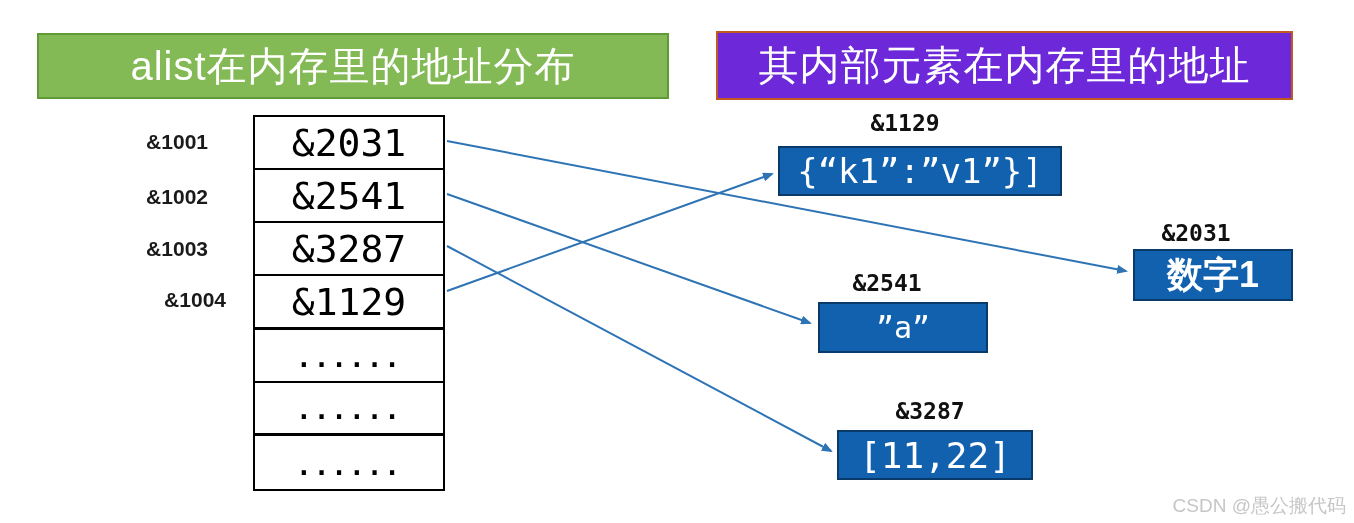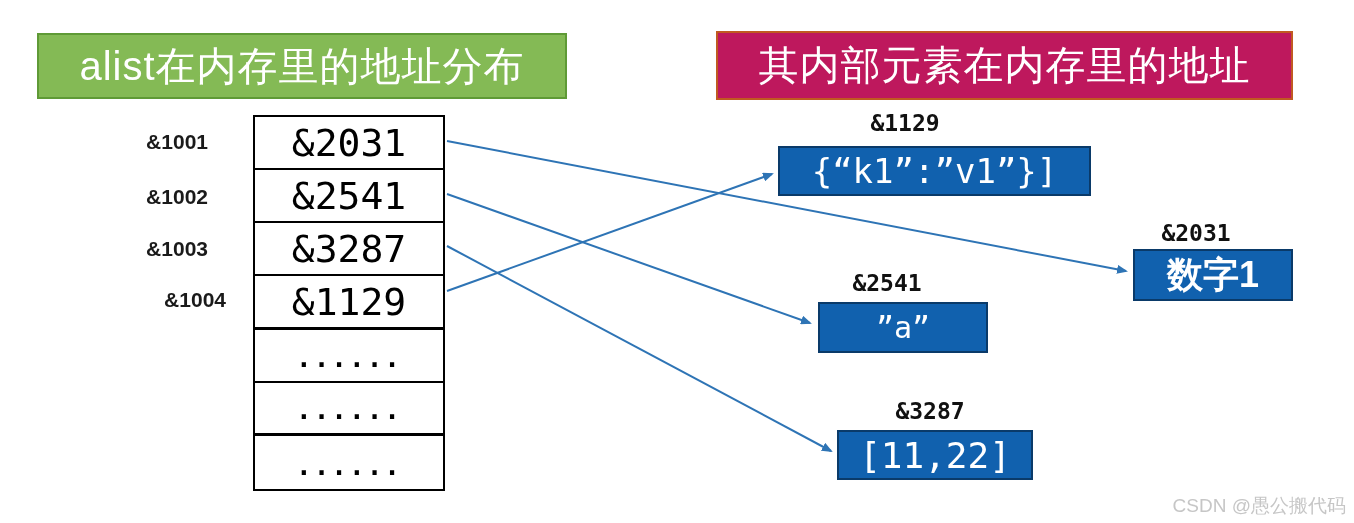--- a/index.html
+++ b/index.html
@@ -24,29 +24,29 @@
     justify-content: center;
     color: #ffffff;
     font-size: 40px;
     font-weight: 400;
     letter-spacing: 1px;
     box-sizing: border-box;
     white-space: nowrap;
   }
   .hdr-left {
     left: 37px; top: 33px;
-    width: 530px; height: 66px;
+    width: 632px; height: 66px;
     background: #84ba55;
     border: 2px solid #5f9a36;
     text-align: right;
   }
   .hdr-right {
     left: 716px; top: 31px;
     width: 577px; height: 69px;
-    background: #be185d;
+    background: #6d28d9;
     border: 2px solid #c05a21;
   }
 
   
   .mem-table {
     position: absolute;
     left: 253px; top: 115px;
     width: 192px;
     border: 2px solid #000000;
     box-sizing: border-box;
@@ -151,21 +151,21 @@
     <div class="mem-row">&amp;2031</div>
     <div class="mem-row">&amp;2541</div>
     <div class="mem-row">&amp;3287</div>
     <div class="mem-row thick">&amp;1129</div>
     <div class="mem-row dots">......</div>
     <div class="mem-row dots thick">......</div>
     <div class="mem-row dots">......</div>
   </div>
 
   <div class="elem-addr" style="left:800px; top:110px; width:210px;">&amp;1129</div>
-  <div class="elem-box" style="left:778px; top:146px; width:313px; height:50px; font-size:34px;">{“k1”:”v1”}]</div>
+  <div class="elem-box" style="left:778px; top:146px; width:284px; height:50px; font-size:34px;">{“k1”:”v1”}]</div>
 
   <div class="elem-addr" style="left:1110px; top:220px; width:172px;">&amp;2031</div>
   <div class="elem-box" style="left:1133px; top:249px; width:160px; height:52px; font-size:36px; font-family:'Liberation Sans',sans-serif;font-weight:bold;">数字1</div>
 
   <div class="elem-addr" style="left:800px; top:270px; width:174px;">&amp;2541</div>
   <div class="elem-box" style="left:818px; top:302px; width:170px; height:51px; font-size:30px;">”a”</div>
 
   <div class="elem-addr" style="left:840px; top:398px; width:180px;">&amp;3287</div>
   <div class="elem-box" style="left:837px; top:430px; width:196px; height:50px; font-size:36px;">[11,22]</div>
 

